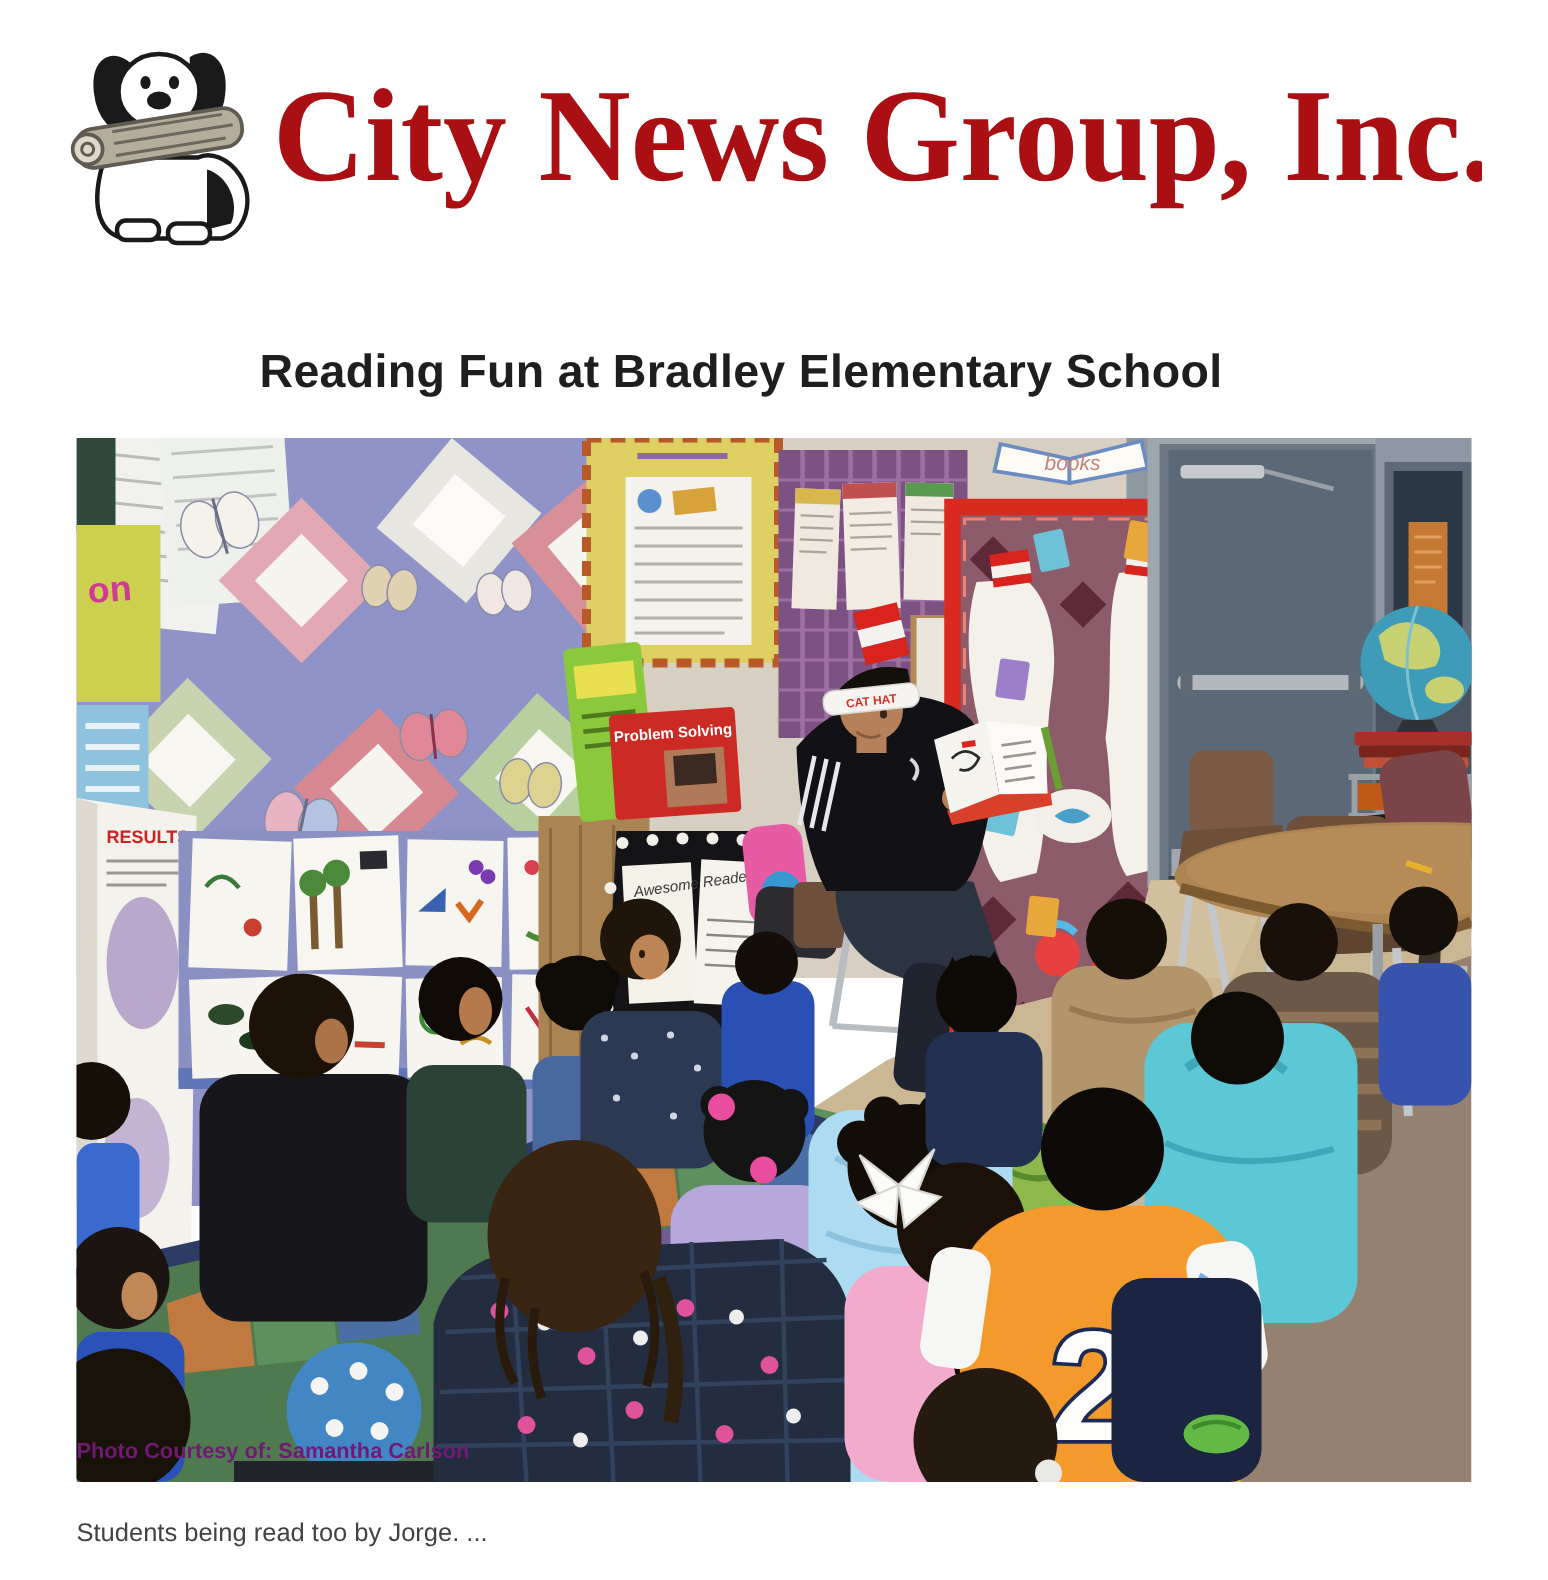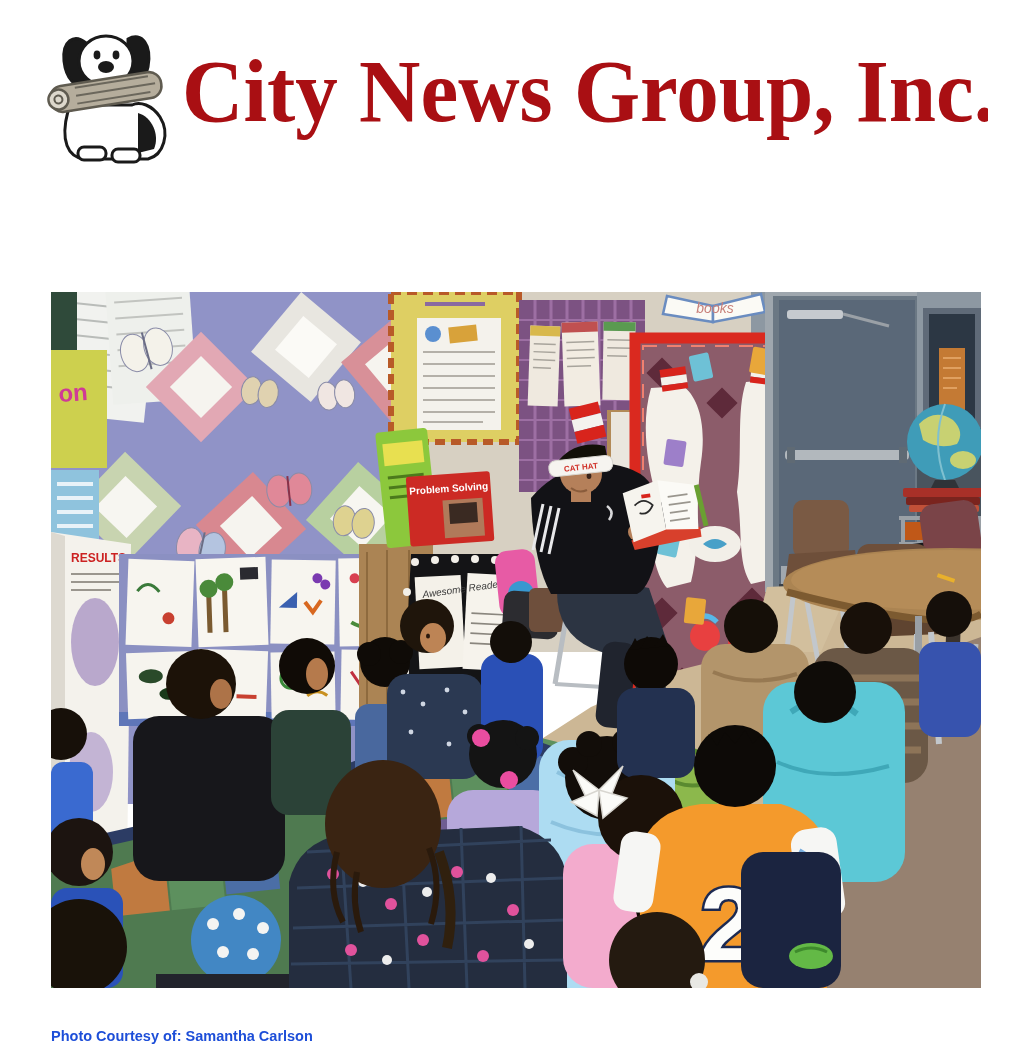--- a/index.html
+++ b/index.html
@@ -8,21 +8,21 @@
   .masthead{position:absolute;left:46px;top:10px;width:940px;height:162px;
             display:flex;align-items:center;}
   .logo{width:132px;height:156px;flex:0 0 auto;}
   .brand{font-family:"Liberation Serif",serif;font-weight:700;font-size:85px;
          color:#a90f13;white-space:nowrap;letter-spacing:0px;margin-left:4px;
          transform:scaleY(1.04);}
   .headline{position:absolute;left:0;top:209px;width:100%;text-align:center;
             font-size:31px;font-weight:700;color:#1e1e20;letter-spacing:0.2px;}
   .photo{position:absolute;left:51px;top:292px;width:930px;height:696px;margin:0;}
   .photo svg{display:block;width:930px;height:696px;}
-  .credit{position:absolute;left:51px;top:1028px;font-size:14.5px;font-weight:700;color:#1d4ed8;}
+  .credit{position:absolute;left:51px;top:960px;font-size:14.5px;font-weight:700;color:#701a75;}
   .caption{position:absolute;left:51px;top:1012px;font-size:17px;color:#424242;}
   text{font-family:"Liberation Sans",sans-serif;}
 </style>
 </head>
 <body>
 
 <div class="page">
 
   <header class="masthead">
     <div class="logo">
@@ -43,20 +43,21 @@
           <circle cx="12" cy="79" r="4" fill="none" stroke="#5f5b50" stroke-width="2"></circle>
           <path d="M30,70 L104,70 M30,78 L110,78 M30,86 L104,86" stroke="#6b675c" stroke-width="2" fill="none"></path>
         </g>
         <rect x="32" y="134" width="28" height="13" rx="6" fill="#fff" stroke="#1a1a1a" stroke-width="3"></rect>
         <rect x="66" y="136" width="28" height="13" rx="6" fill="#fff" stroke="#1a1a1a" stroke-width="3"></rect>
       </svg>
     </div>
     <div class="brand">City News Group, Inc.</div>
   </header>
 
+  <h1 class="headline">Reading Fun at Bradley Elementary School</h1>
 
   <figure class="photo">
     <svg viewBox="0 0 930 696">
 
       <g>
         <rect x="0" y="0" width="930" height="360" fill="#d7d0c2"></rect>
         <rect x="700" y="0" width="230" height="330" fill="#8d98a2"></rect>
       </g>
 
       <g>
@@ -686,13 +687,14 @@
           </g>
         <g>
             <circle cx="606" cy="668" r="48" fill="#241a10"></circle>
             <circle cx="648" cy="690" r="9" fill="#e8e8e4"></circle>
           </g>
       </g>
     </svg>
   </figure>
 
   <div class="credit">Photo Courtesy of: Samantha Carlson</div>
+  <div class="caption">Students being read too by Jorge. ...</div>
 </div>
 
 </body></html>

